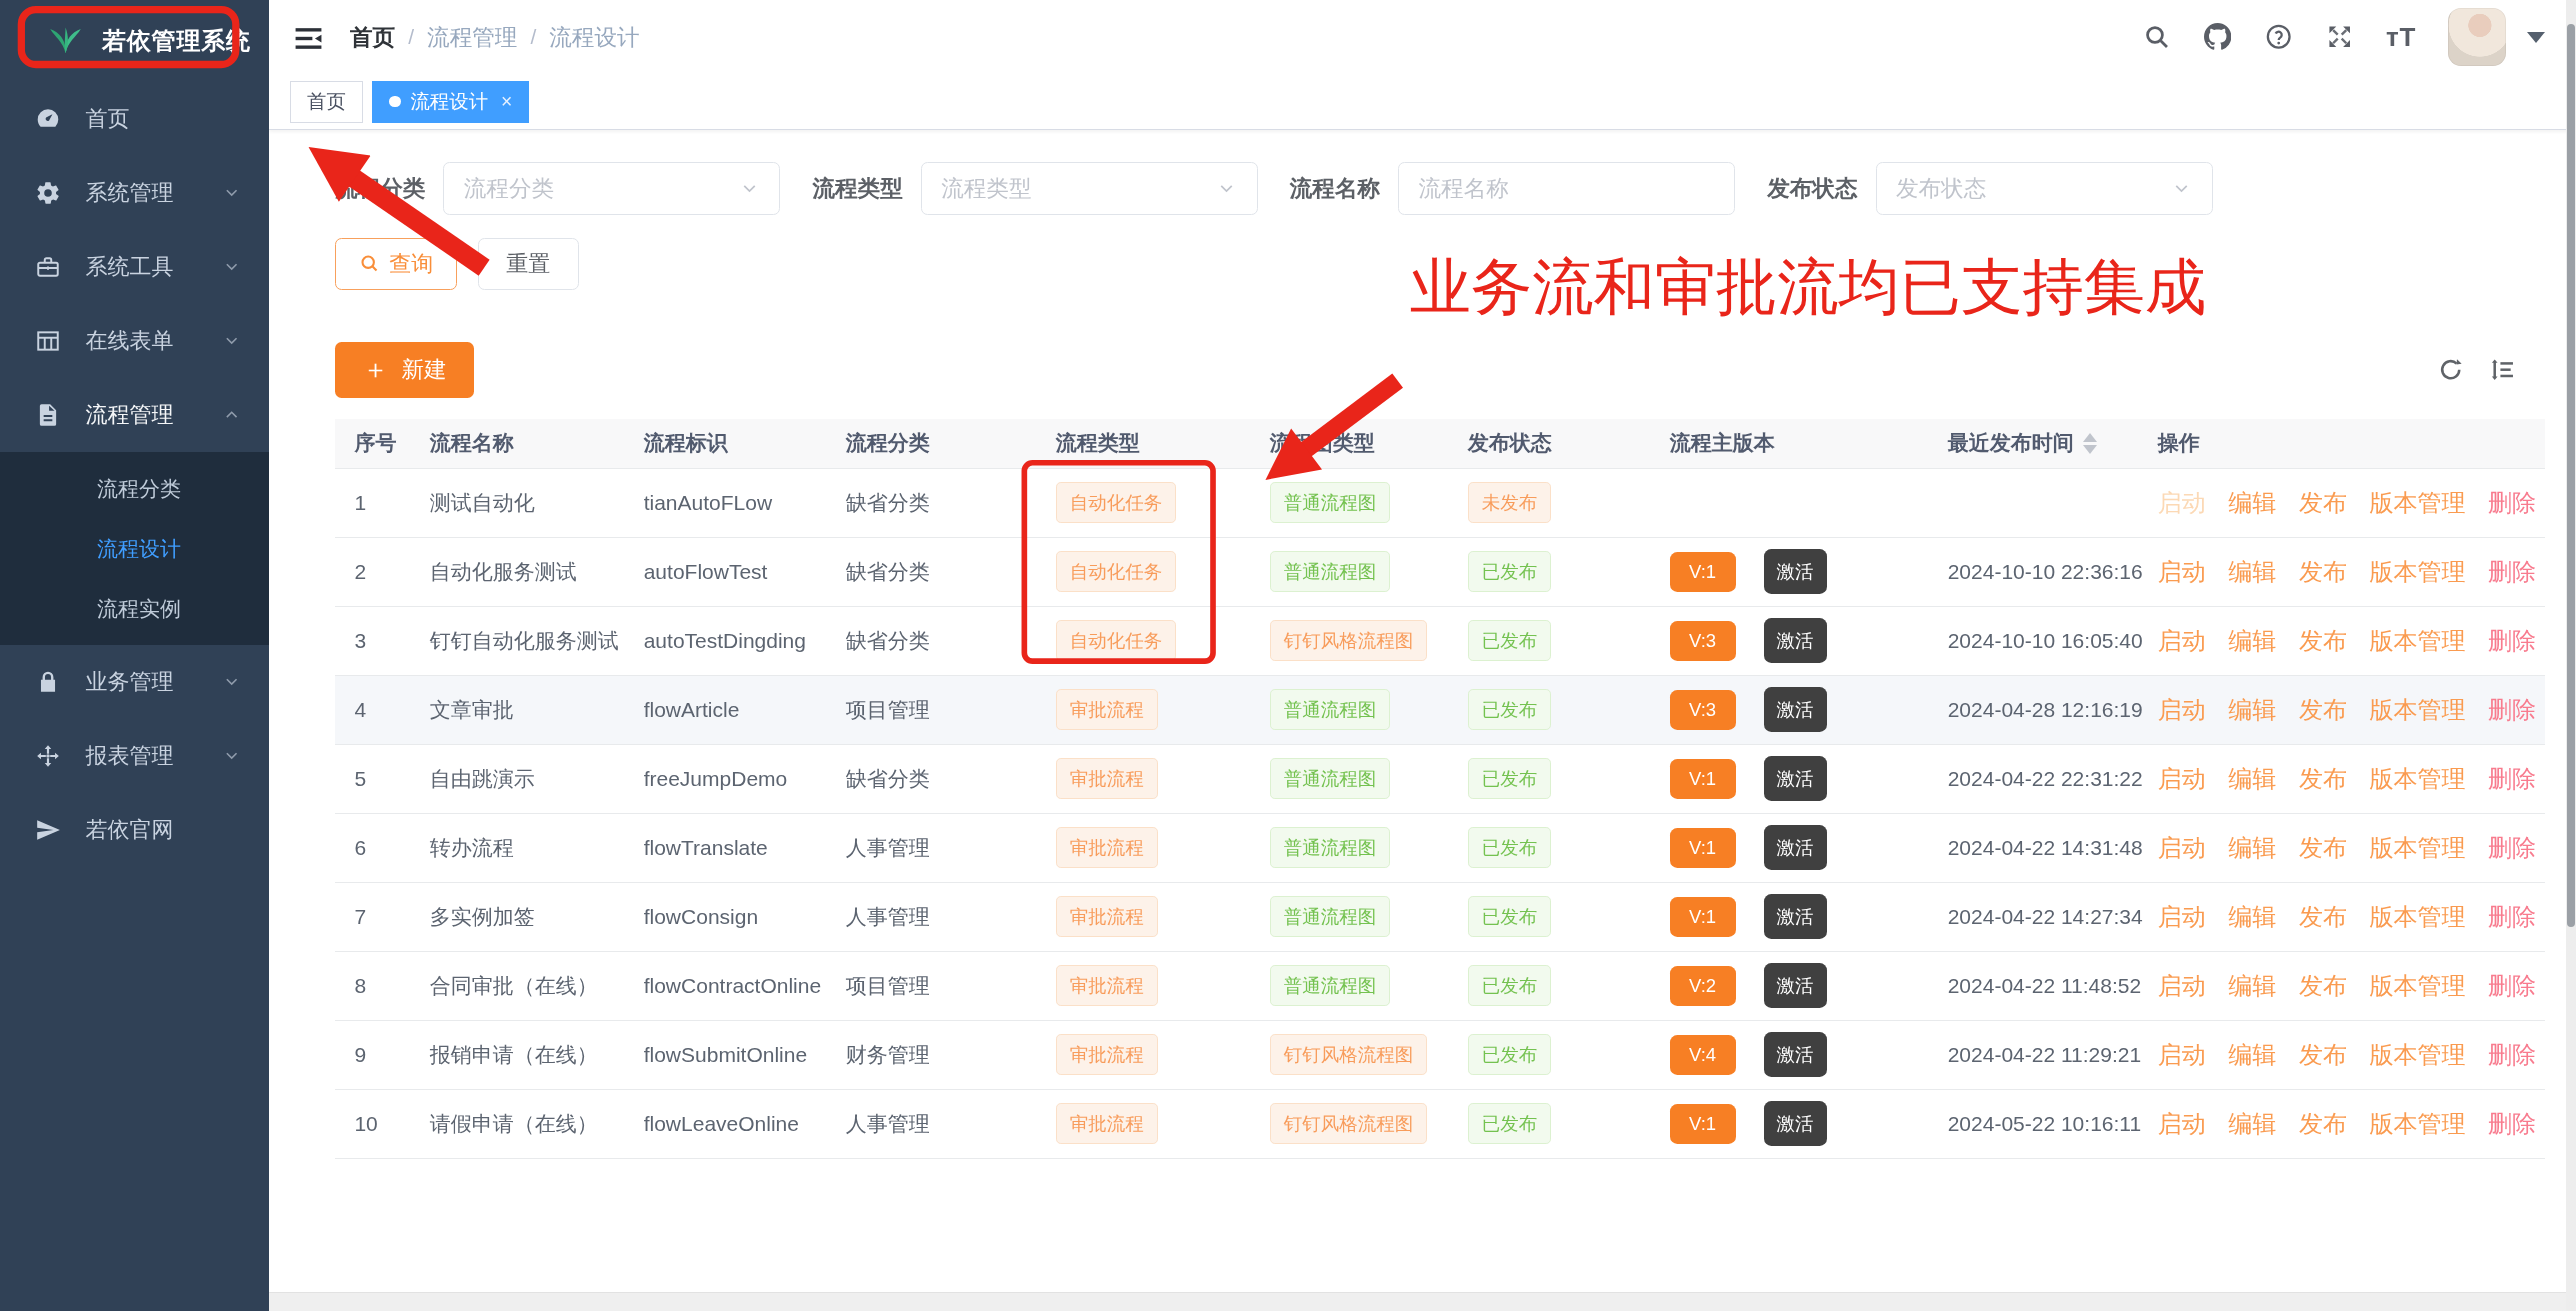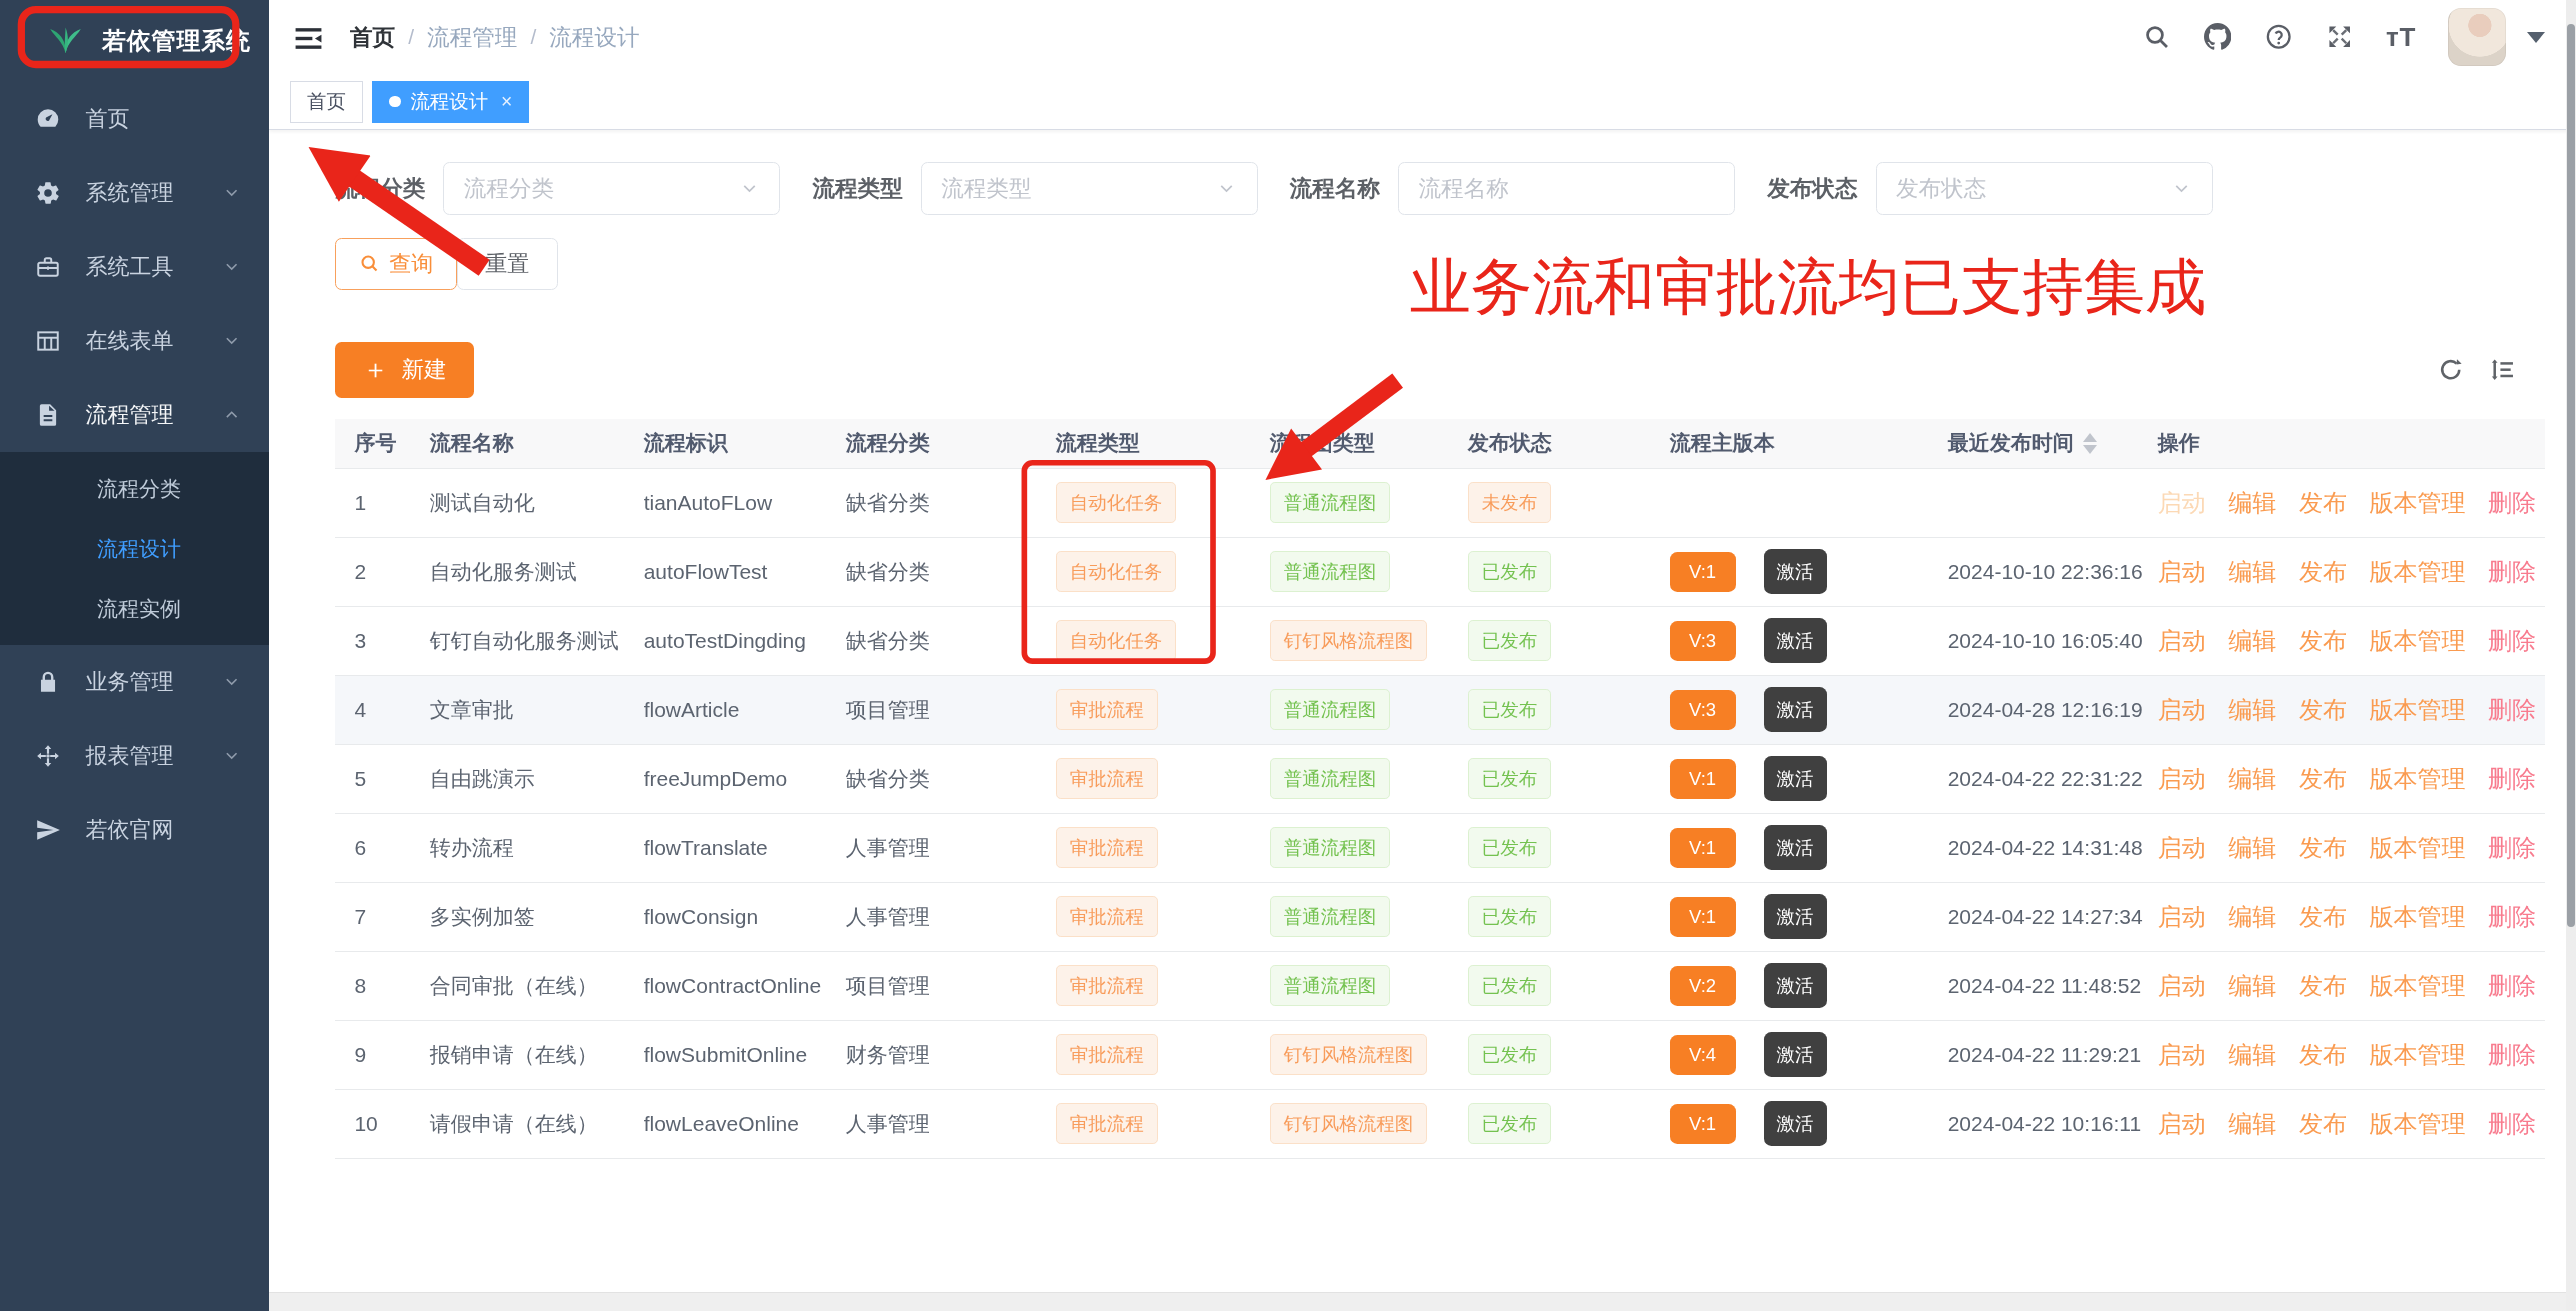--- a/index.html
+++ b/index.html
@@ -52,21 +52,21 @@
   .filters { display:flex; align-items:center; gap:32px; }
   .fgroup { display:flex; align-items:center; gap:18px; }
   .flabel { font-size:22.6px; font-weight:600; color:#5c6066; white-space:nowrap; }
   .select { width:337px; height:53px; border:1.6px solid #e0e4ea; border-radius:6.5px; background:#fff;
             display:flex; align-items:center; justify-content:space-between; padding:0 19.4px; cursor:pointer; }
   .select .ph { color:#c0c4cc; font-size:22.6px; }
   .select svg { width:21px; height:21px; color:#c0c4cc; }
   .tinput { width:337px; height:53px; border:1.6px solid #e0e4ea; border-radius:6.5px; padding:0 19.4px; font-size:22.6px; color:#333; font-family:inherit; }
   .tinput::placeholder { color:#c0c4cc; }
 
-  .btnrow { display:flex; margin-top:22.6px; }
+  .btnrow { display:flex; gap:21px; margin-top:22.6px; }
   .btn { height:52px; border-radius:6.5px; font-size:22px; display:flex; align-items:center; justify-content:center; cursor:pointer; background:#fff; }
   .btn-query { border:1.6px solid #f8a05c; color:#f98e39; padding:0 22.6px; gap:9.7px; }
   .btn-query svg { width:21px; height:21px; }
   .btn-reset { border:1.6px solid #e0e4ea; color:#5c6066; padding:0 27.4px; }
 
   
   .toolbar { margin-top:52px; display:flex; align-items:center; justify-content:space-between; padding-right:29px; }
   .btn-create { height:56px; padding:0 27.4px; background:#f77f24; border:none; color:#fff; border-radius:6.5px;
                 font-size:22.6px; display:flex; align-items:center; gap:13px; cursor:pointer; }
   .btn-create .plus { font-size:26px; font-weight:300; }
@@ -498,21 +498,21 @@
             </div>
             <div class="tr">
               <div class="td">10</div>
               <div class="td">请假申请（在线）</div>
               <div class="td">flowLeaveOnline</div>
               <div class="td">人事管理</div>
               <div class="td"><span class="tag tag-orange">审批流程</span></div>
               <div class="td"><span class="tag tag-orange">钉钉风格流程图</span></div>
               <div class="td"><span class="tag tag-green">已发布</span></div>
               <div class="td"><span class="v-badge">V:1</span><span class="act-badge">激活</span></div>
-              <div class="td">2024-04-22 10:16:11</div>
+              <div class="td">2024-05-22 10:16:11</div>
               <div class="td"><span class="link">启动</span><span class="link">编辑</span><span class="link">发布</span><span class="link">版本管理</span><span class="link del">删除</span></div>
             </div>
           </div>
       </div>
     </div>
 
     <div class="bottom-strip"></div>
   </div>
 </div>
 

